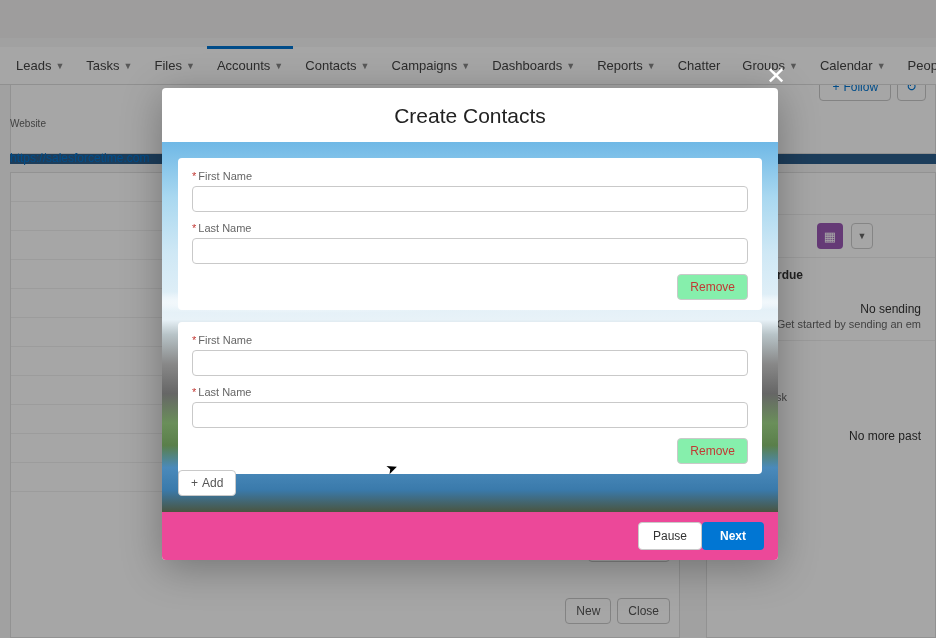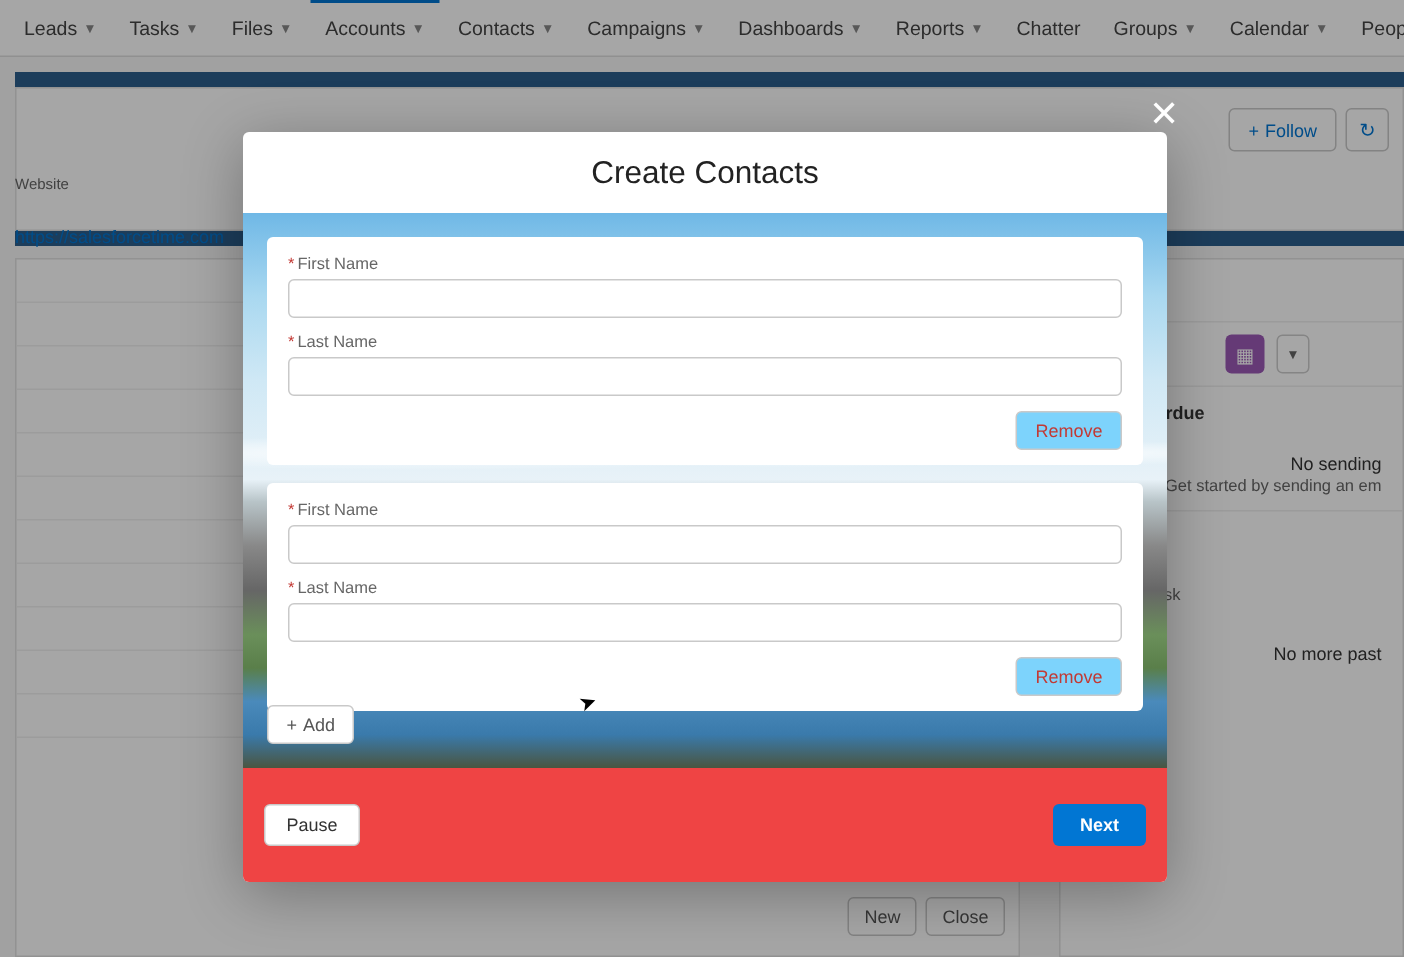--- a/index.html
+++ b/index.html
@@ -21,20 +21,21 @@
     .nav-bar {
       background: #fff;
       border-bottom: 1px solid #ddd;
       padding: 0 6px;
       display: flex;
       align-items: center;
       height: 38px;
       gap: 2px;
       position: relative;
       z-index: 10;
+      margin-top: 47px;
     }
     .nav-item {
       padding: 0 10px;
       font-size: 13px;
       color: #444;
       height: 38px;
       display: flex;
       align-items: center;
       cursor: pointer;
       gap: 4px;
@@ -316,21 +317,21 @@
       width: 100%;
       height: 26px;
       border: 1px solid #c9c9c9;
       border-radius: 4px;
       padding: 0 8px;
       font-size: 12px;
       margin-bottom: 10px;
     }
     .remove-btn {
       float: right;
-      background: #7dd3fc;
+      background: #86efac;
       border: 1px solid #c9c9c9;
       border-radius: 4px;
       padding: 5px 12px;
       font-size: 12px;
       color: #c23934;
       cursor: pointer;
     }
     .add-btn {
       position: absolute;
       left: 16px;
@@ -349,24 +350,24 @@
     .cursor-pointer {
       position: absolute;
       left: 224px;
       bottom: 36px;
       font-size: 14px;
       color: #000;
       z-index: 5;
       transform: rotate(-20deg);
     }
     .modal-footer {
-      background: #ef4444;
-      padding: 24px 14px;
-      display: flex;
-      justify-content: space-between;
+      background: #ec4899;
+      padding: 10px 14px;
+      display: flex;
+      justify-content: flex-end;
     }
     .pause-btn {
       background: #fff;
       border: 1px solid #c9c9c9;
       border-radius: 4px;
       padding: 6px 14px;
       font-size: 12px;
       color: #333;
       cursor: pointer;
     }

